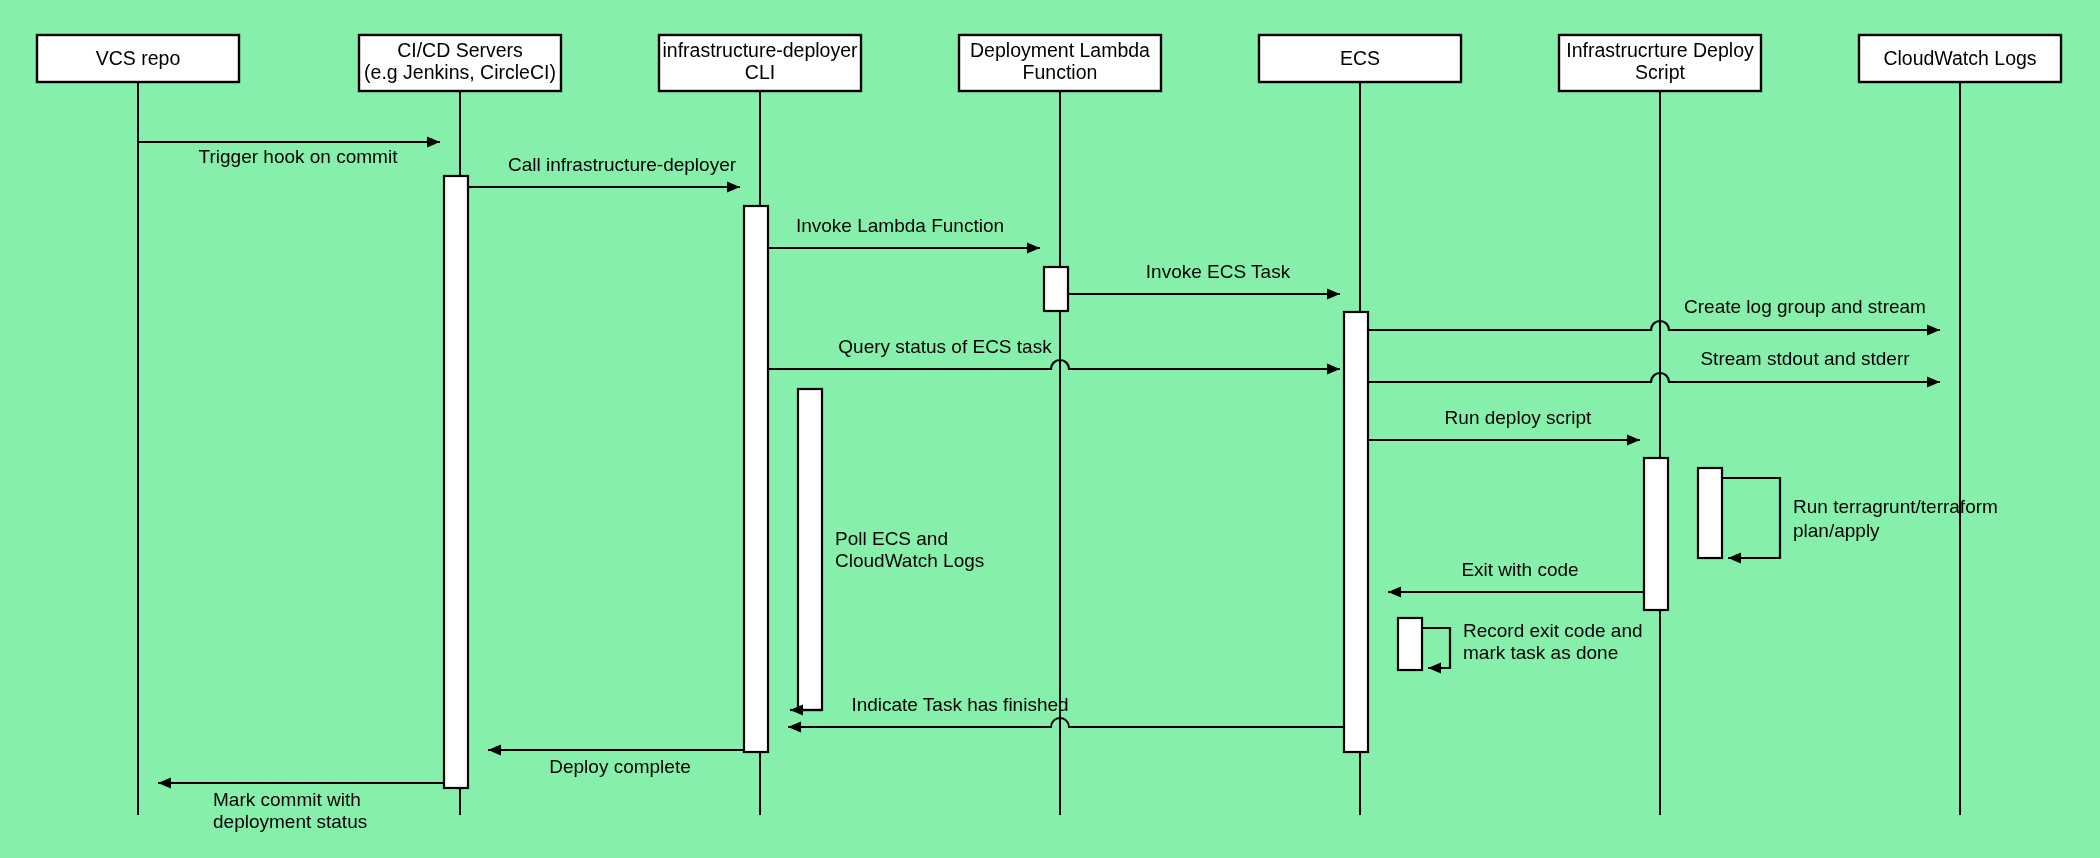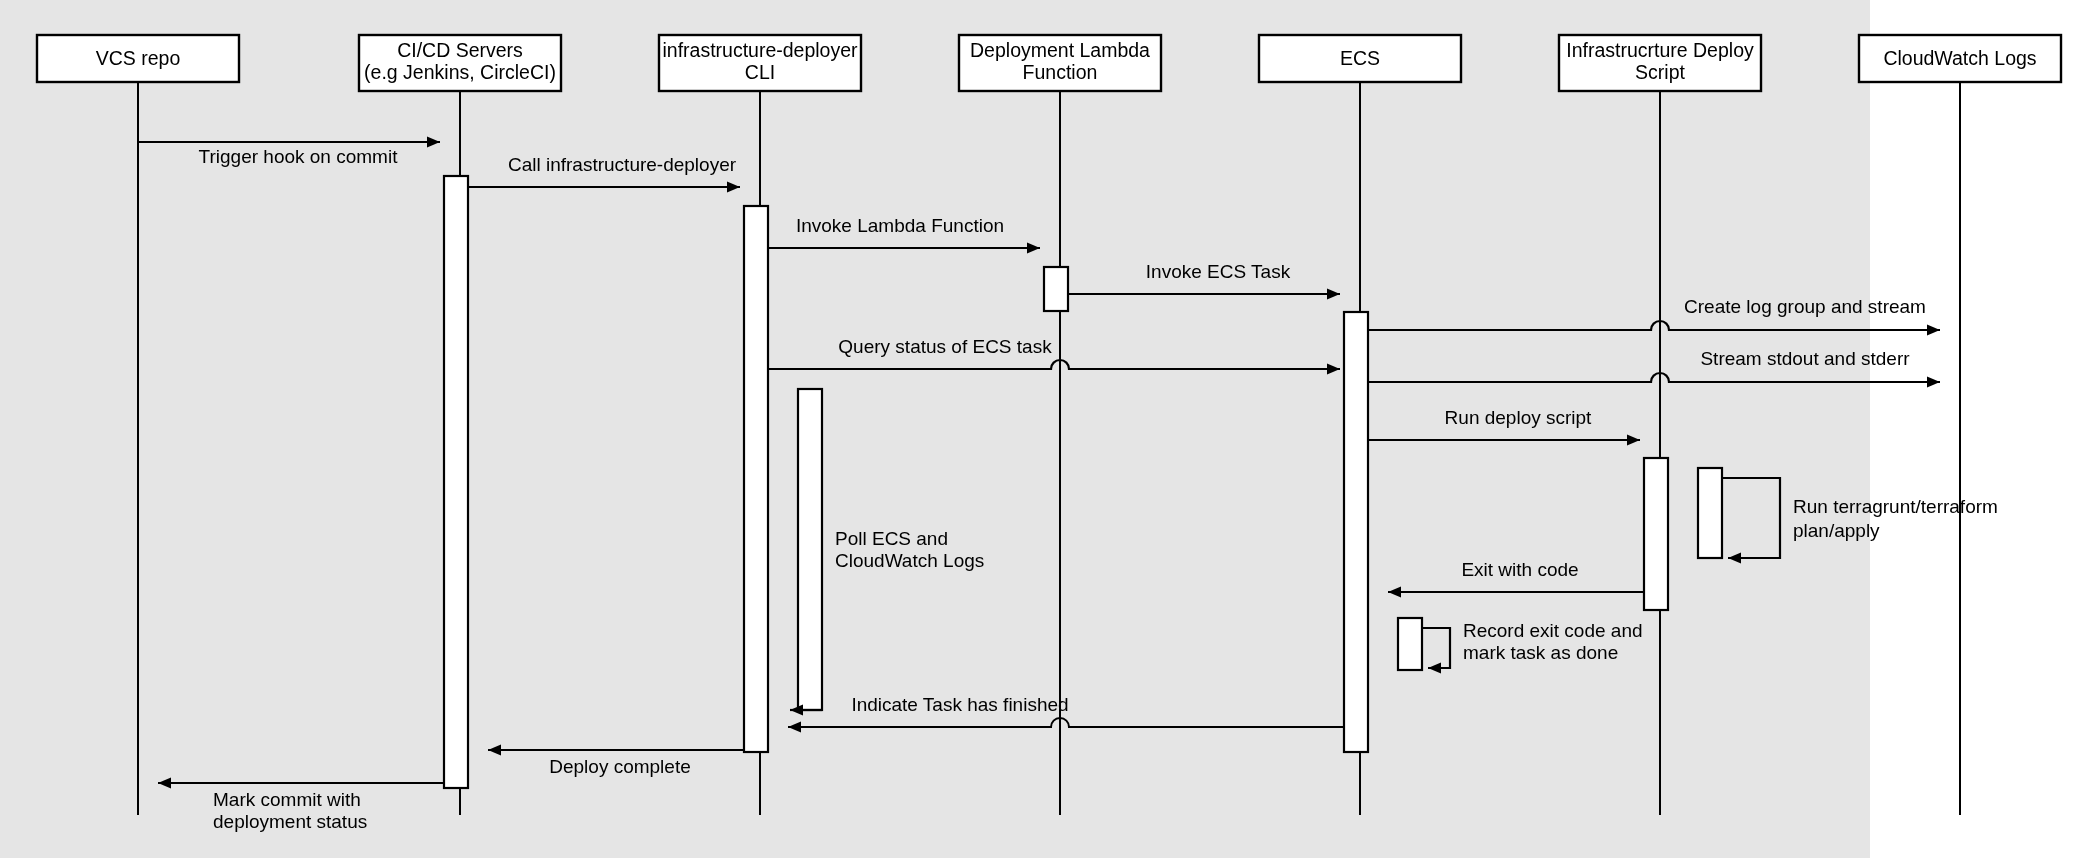--- a/index.html
+++ b/index.html
@@ -9,23 +9,23 @@
     background: #ffffff;
   }
   body {
     width: 2100px;
     height: 858px;
     font-family: "Liberation Sans", sans-serif;
     overflow: hidden;
   }
   #diagram-root {
     position: relative;
-    width: 1870px;
+    width: 2100px;
     height: 858px;
-    background: #e5e5e5;
+    background: #86efac;
   }
   svg#seq-svg {
     display: block;
     width: 2100px;
     height: 858px;
   }
   .participant-box {
     fill: #ffffff;
     stroke: #000000;
     stroke-width: 2.4;

